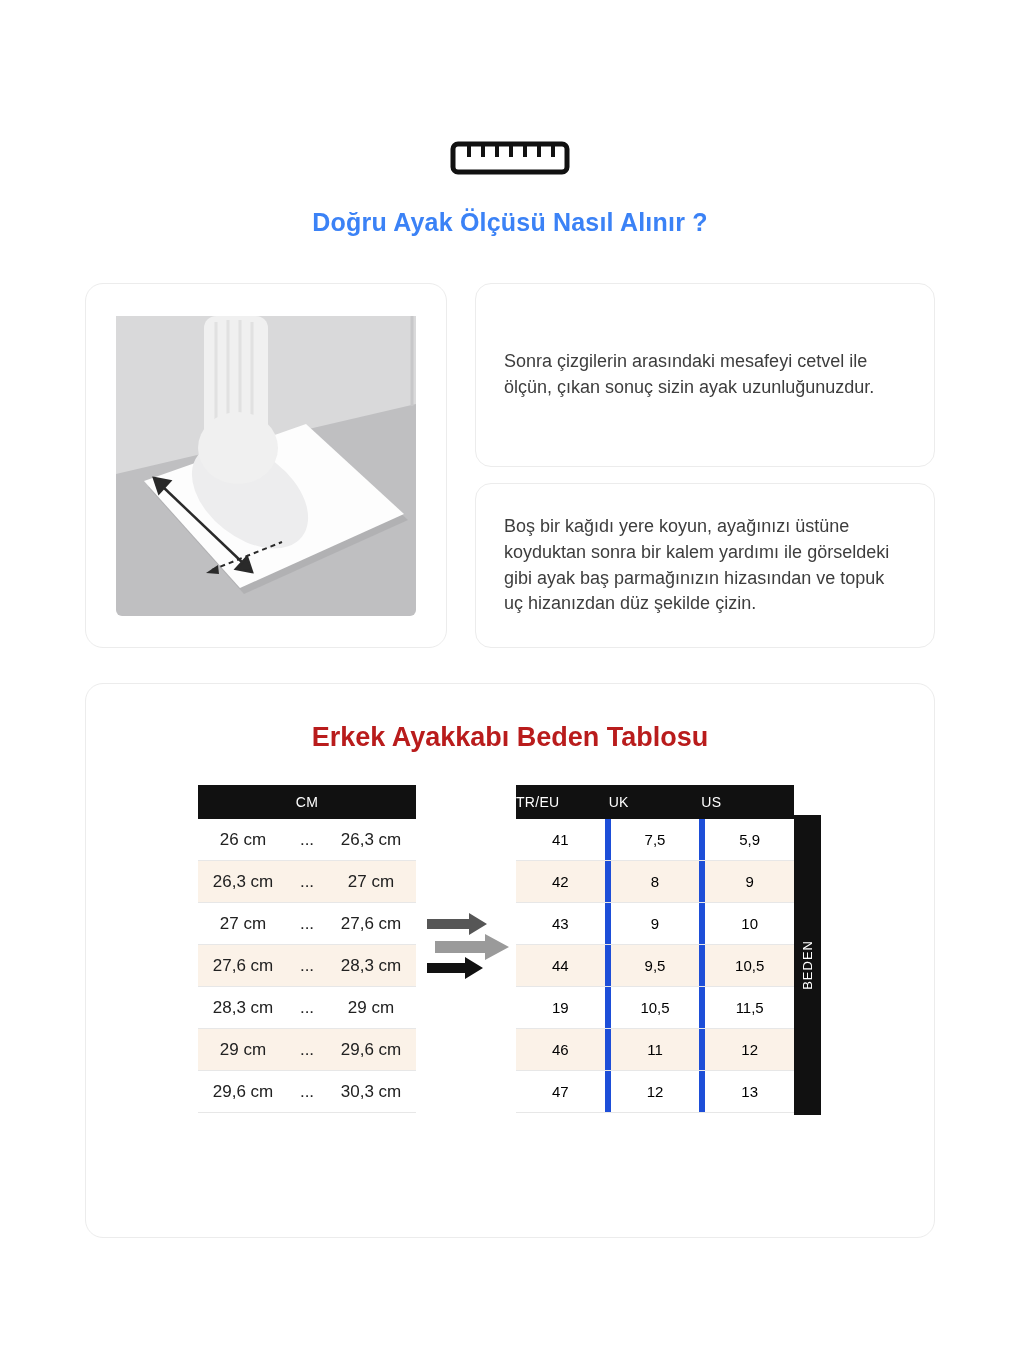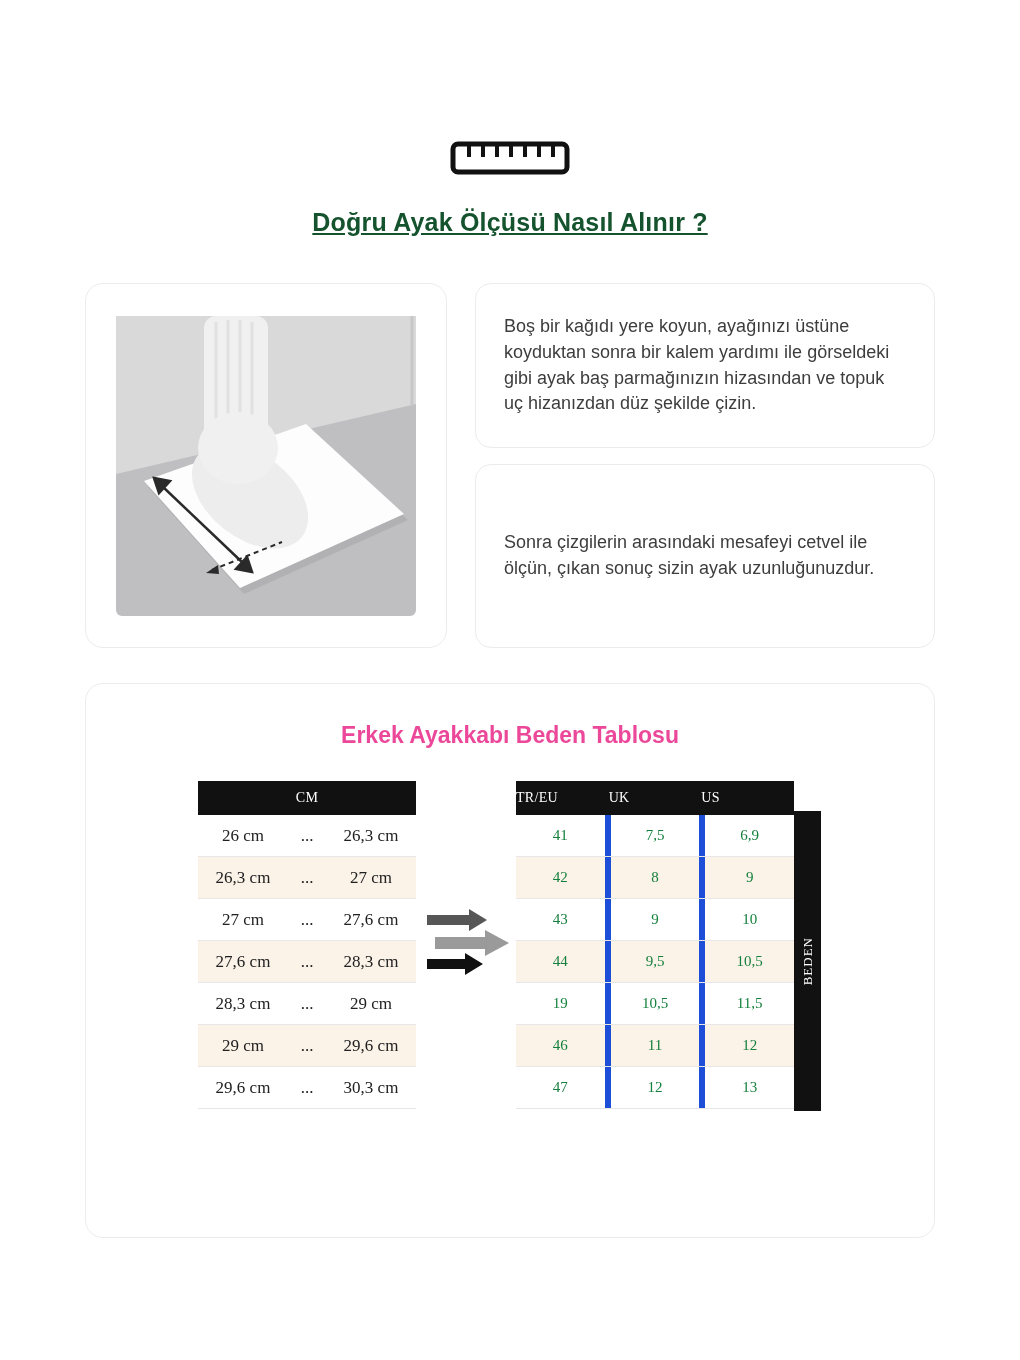--- a/index.html
+++ b/index.html
@@ -15,23 +15,22 @@
 
   
   .ruler-wrap { display: flex; justify-content: center; padding-top: 140px; }
 
   
   .page-title {
     text-align: center;
     margin-top: 32px;
     font-size: 25px;
     font-weight: 700;
-    color: #14532d;
+    color: #3b82f6;
     letter-spacing: 0.2px;
-    text-decoration: underline;
   }
 
   
   .row-section { display: flex; gap: 28px; margin-top: 46px; }
   .photo-card {
     width: 362px; height: 365px;
     border: 1px solid #ececec;
     border-radius: 18px;
     display: flex; align-items: center; justify-content: center;
     background: #fff;
@@ -59,30 +58,29 @@
   .table-card {
     margin-top: 35px;
     border: 1px solid #ececec;
     border-radius: 18px;
     height: 555px;
     padding-top: 38px;
     background: #fff;
   }
   .table-title {
     text-align: center;
-    font-size: 23px;
+    font-size: 27px;
     font-weight: 700;
-    color: #ec4899;
+    color: #b91c1c;
   }
   .tables {
     display: flex;
     margin-top: 32px;
     padding-left: 112px;
     align-items: flex-start;
-    font-family: Liberation Serif, serif;
   }
 
   .thead {
     height: 34px;
     background: var(--header-bg, #111111);
     color: #fff;
     display: flex; align-items: center; justify-content: center;
     font-size: 14px;
     letter-spacing: 0.3px;
   }
@@ -111,21 +109,21 @@
     margin-top: 126px;
   }
 
   .size-table { width: 278px; flex: 0 0 auto; }
   .sz-row {
     height: 42px;
     display: flex;
     border-bottom: 1px solid #e7e7e7;
     font-size: 15px;
     font-weight: 500;
-    color: #15803d;
+    color: #000000;
   }
   .sz-row .cell {
     flex: 1;
     display: flex; align-items: center; justify-content: center;
     border-left: 6px solid #1d4ed8;
   }
   .sz-row .cell:first-child { border-left: none; }
 
   .beden-bar {
     width: 27px; height: 300px;
@@ -192,25 +190,25 @@
           </g>
 
           <g stroke="#2a2a2a" stroke-width="2" fill="none" stroke-dasharray="5,4">
             <line x1="96" y1="254" x2="166" y2="226"></line>
           </g>
           <polygon points="90,257 102,249 103,258" fill="#2a2a2a"></polygon>
         </svg>
       </div>
 
       <div class="steps">
+        <div class="step-box second">
+          <p class="step-text">Sonra çizgilerin arasındaki mesafeyi cetvel ile ölçün, çıkan sonuç sizin ayak uzunluğunuzdur.</p>
+        </div>
         <div class="step-box first">
           <p class="step-text">Boş bir kağıdı yere koyun, ayağınızı üstüne koyduktan sonra bir kalem yardımı ile görseldeki gibi ayak baş parmağınızın hizasından ve topuk uç hizanızdan düz şekilde çizin.</p>
-        </div>
-        <div class="step-box second">
-          <p class="step-text">Sonra çizgilerin arasındaki mesafeyi cetvel ile ölçün, çıkan sonuç sizin ayak uzunluğunuzdur.</p>
         </div>
       </div>
     </div>
 
     <div class="table-card">
       <h2 class="table-title">Erkek Ayakkabı Beden Tablosu</h2>
 
       <div class="tables">
 
         <div class="cm-table">
@@ -265,21 +263,21 @@
         <div class="size-table">
           <div class="thead three">
             <span>TR/EU</span>
             <span>UK</span>
             <span>US</span>
           </div>
           <div class="tbody">
             <div class="sz-row">
               <span class="cell">41</span>
               <span class="cell">7,5</span>
-              <span class="cell">6,9</span>
+              <span class="cell">5,9</span>
             </div>
             <div class="sz-row">
               <span class="cell">42</span>
               <span class="cell">8</span>
               <span class="cell">9</span>
             </div>
             <div class="sz-row">
               <span class="cell">43</span>
               <span class="cell">9</span>
               <span class="cell">10</span>

